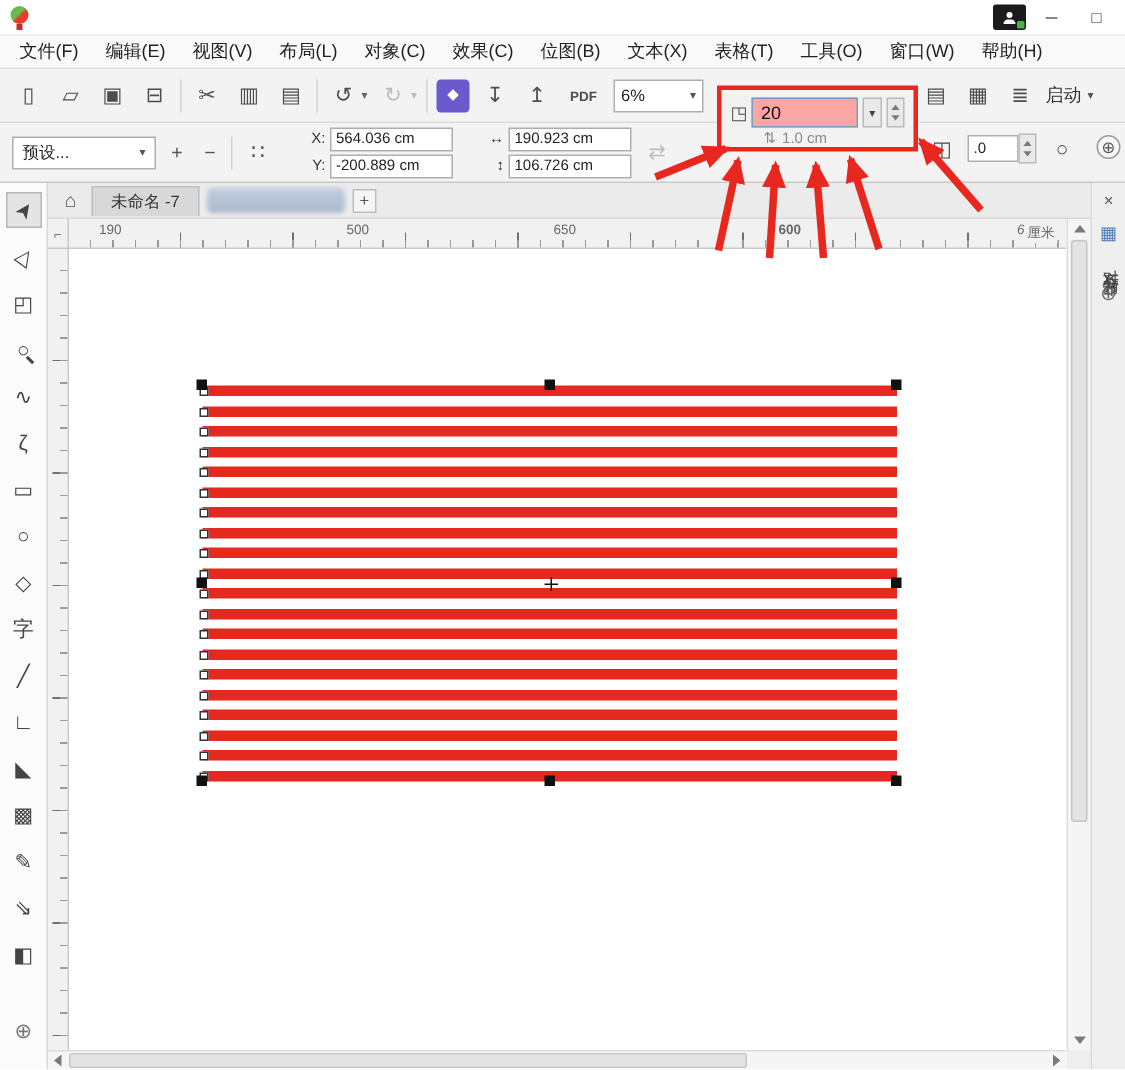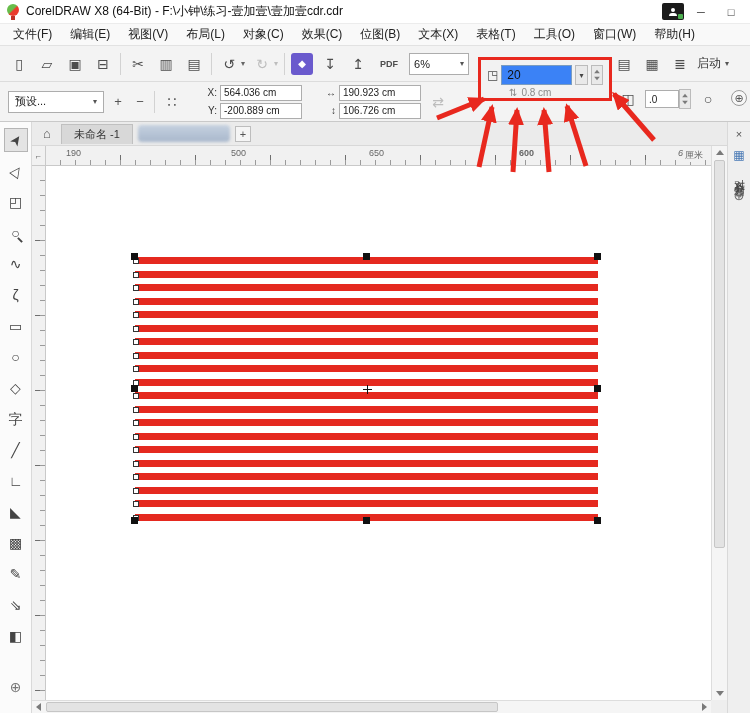--- a/index.html
+++ b/index.html
@@ -121,31 +121,30 @@
   .docker{position:absolute;left:727px;top:122px;width:23px;height:591px;background:#efefef;border-left:1px solid #d9d9d9;display:flex;flex-direction:column;align-items:center;padding-top:6px;gap:8px;}
   .docker-close{font-size:11px;color:#555;}
   .docker-icon{font-size:12px;color:#4a7ab5;}
   .docker-title{writing-mode:vertical-rl;font-size:11px;color:#444;letter-spacing:2px;}
   .docker-add{font-size:13px;color:#666;}
 
   
   .hl-box{position:absolute;border:3px solid #e8281e;background:#f2f2f2;z-index:55;overflow:hidden;}
   .hl-row1{display:flex;align-items:center;gap:3px;margin:5px 6px 2px 6px;}
   .hl-ic{font-size:12px;color:#4d4d4d;}
-  .hl-field{flex:1;height:20px;background:#3b82f6;border:1px solid #7a9cc0;font-size:12px;color:#111;display:flex;align-items:center;padding:0 5px;}
+  .hl-field{flex:1;height:20px;background:#fca5a5;border:1px solid #7a9cc0;font-size:12px;color:#111;display:flex;align-items:center;padding:0 5px;}
   .hl-caret{width:13px;height:20px;background:#e9e9e9;border:1px solid #bbb;display:flex;align-items:center;justify-content:center;font-size:8px;color:#444;}
   .hl-row2{display:flex;align-items:center;gap:4px;margin-left:28px;color:#8a8a8a;font-size:10px;}
   .arrows{position:absolute;left:0;top:0;z-index:60;pointer-events:none;}
 </style>
 </head>
 <body>
 
 <div class="titlebar">
   <span class="logo"></span>
-  <span class="title-text">CorelDRAW X8 (64-Bit) - F:\小钟\练习-壹加壹\壹加壹cdr.cdr</span>
   <div class="win-controls">
     <div class="account-btn">
         <span class="person"></span>
       </div>
     <div class="win-btn">─</div>
     <div class="win-btn">□</div>
   </div>
 </div>
 
 <div class="menubar">
@@ -293,21 +292,21 @@
     </div>
     <div class="tool">
       <span class="tool-glyph">◧</span>
     </div>
     <div class="tool add-tool">⊕</div>
   </div>
 
 <div class="docbar">
   <span class="home">⌂</span>
   <div class="doc-tab">
-    <span>未命名 -1</span>
+    <span>未命名 -7</span>
   </div>
   <div class="censored"></div>
   <div class="tab-add">+</div>
 </div>
 
 <div class="ruler-row">
   <div class="ruler-corner">⌐</div>
   <div class="hruler-ticks"></div>
   <div class="hruler-labels">
       <span class="ruler-num" style="left: 20px;">190</span>
@@ -390,21 +389,21 @@
       <span>20</span>
     </div>
     <div class="hl-caret">▾</div>
     <div class="spinner">
         <span class="tri tri-n sm"></span>
         <span class="tri tri-s sm"></span>
       </div>
   </div>
   <div class="hl-row2">
     <span>⇅</span>
-    <span>0.8 cm</span>
+    <span>1.0 cm</span>
   </div>
 </div>
 
 <svg class="arrows" width="750" height="713">
     <defs>
       <marker id="ah" markerUnits="userSpaceOnUse" markerWidth="18" markerHeight="16" refX="15" refY="8" orient="auto">
         <path d="M0,0 L18,8 L0,16 Z" fill="#e8281e"></path>
       </marker>
     </defs>
     <line x1="437" y1="118" x2="484" y2="99" stroke="#e8281e" stroke-width="5" marker-end="url(#ah)"></line>

